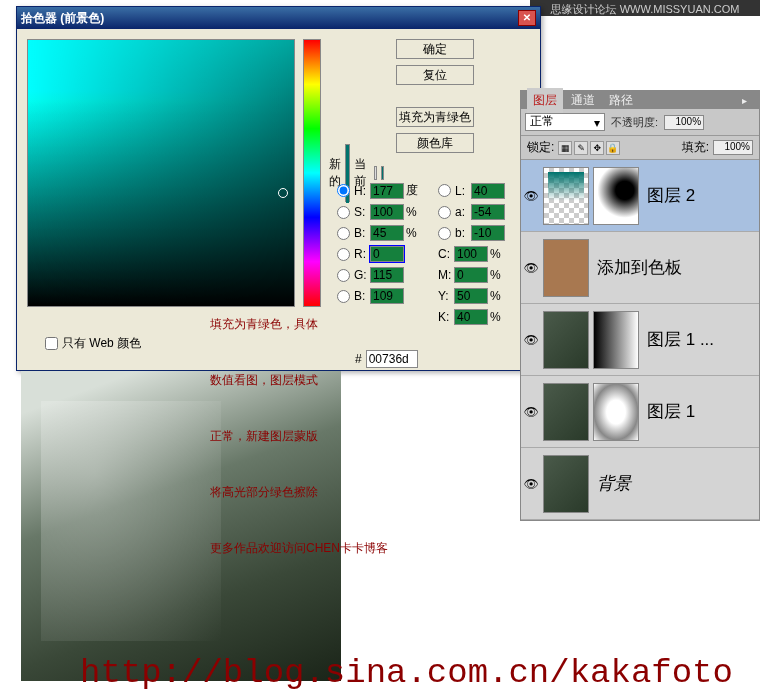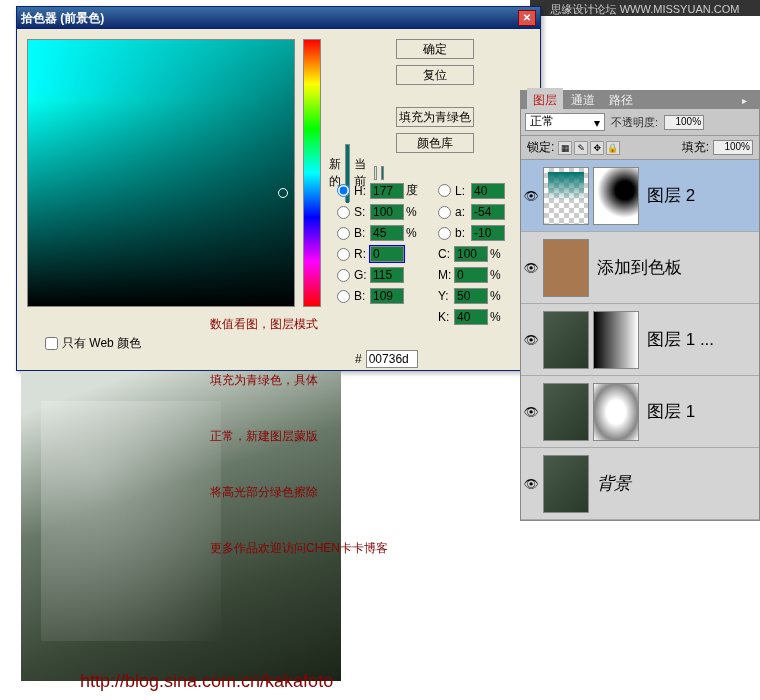--- a/index.html
+++ b/index.html
@@ -53,21 +53,21 @@
 .layer.sel{background:#a8c0e0}
 .thumb.checker{background:repeating-conic-gradient(#ccc 0 25%,#fff 0 50%) 0 0/10px 10px}
 .thumb.brown{background:#a87850}
 .thumb.photo{background:linear-gradient(135deg,#4a5a4a,#2a3a2a)}
 .mask.blurry{background:radial-gradient(circle at 70% 40%,#000 20%,#fff 60%)}
 .mask.grad{background:linear-gradient(to right,#000,#fff)}
 .mask.soft{background:radial-gradient(#fff 30%,#888 70%,#fff)}
 .image-area{position:absolute;left:21px;top:371px;width:320px;height:310px;background:linear-gradient(160deg,#d8dfd8 10%,#687868 40%,#3a4838 70%,#1a2418)}
 .image-area::after{content:"";position:absolute;left:20px;top:30px;width:180px;height:240px;background:radial-gradient(ellipse at 30% 30%,rgba(255,255,255,0.3),transparent)}
 .overlay-text{position:absolute;left:210px;top:296px;width:530px;font-family:"STKaiti","KaiTi",serif;color:#8b0000;font-size:26px;line-height:56px;pointer-events:none}
-.url-text{position:absolute;left:80px;bottom:8px;color:#8b0000;font-size:18px;font-family:Liberation Sans, sans-serif}
+.url-text{position:absolute;left:80px;bottom:8px;color:#8b0000;font-size:34px;font-family:Liberation Mono, monospace}
 </style>
 </head>
 <body>
 
 <div class="header-bar">思缘设计论坛  WWW.MISSYUAN.COM</div>
 
 <div class="dialog">
   <div class="titlebar">
     <span>拾色器 (前景色)</span>
     <div class="closebtn">✕</div>
@@ -250,19 +250,19 @@
       <div class="eye">👁</div>
       <div class="thumb photo"></div>
       <div class="layer-name" style="font-style:italic">背景</div>
     </div>
   </div>
 </div>
 
 <div class="image-area"></div>
 
 <div class="overlay-text">
+  <div>填充为青绿色，具体</div>
   <div>数值看图，图层模式</div>
-  <div>填充为青绿色，具体</div>
   <div>正常，新建图层蒙版</div>
   <div>将高光部分绿色擦除</div>
   <div>更多作品欢迎访问CHEN卡卡博客</div>
 </div>
 <div class="url-text">http://blog.sina.com.cn/kakafoto</div>
 
 </body></html>

